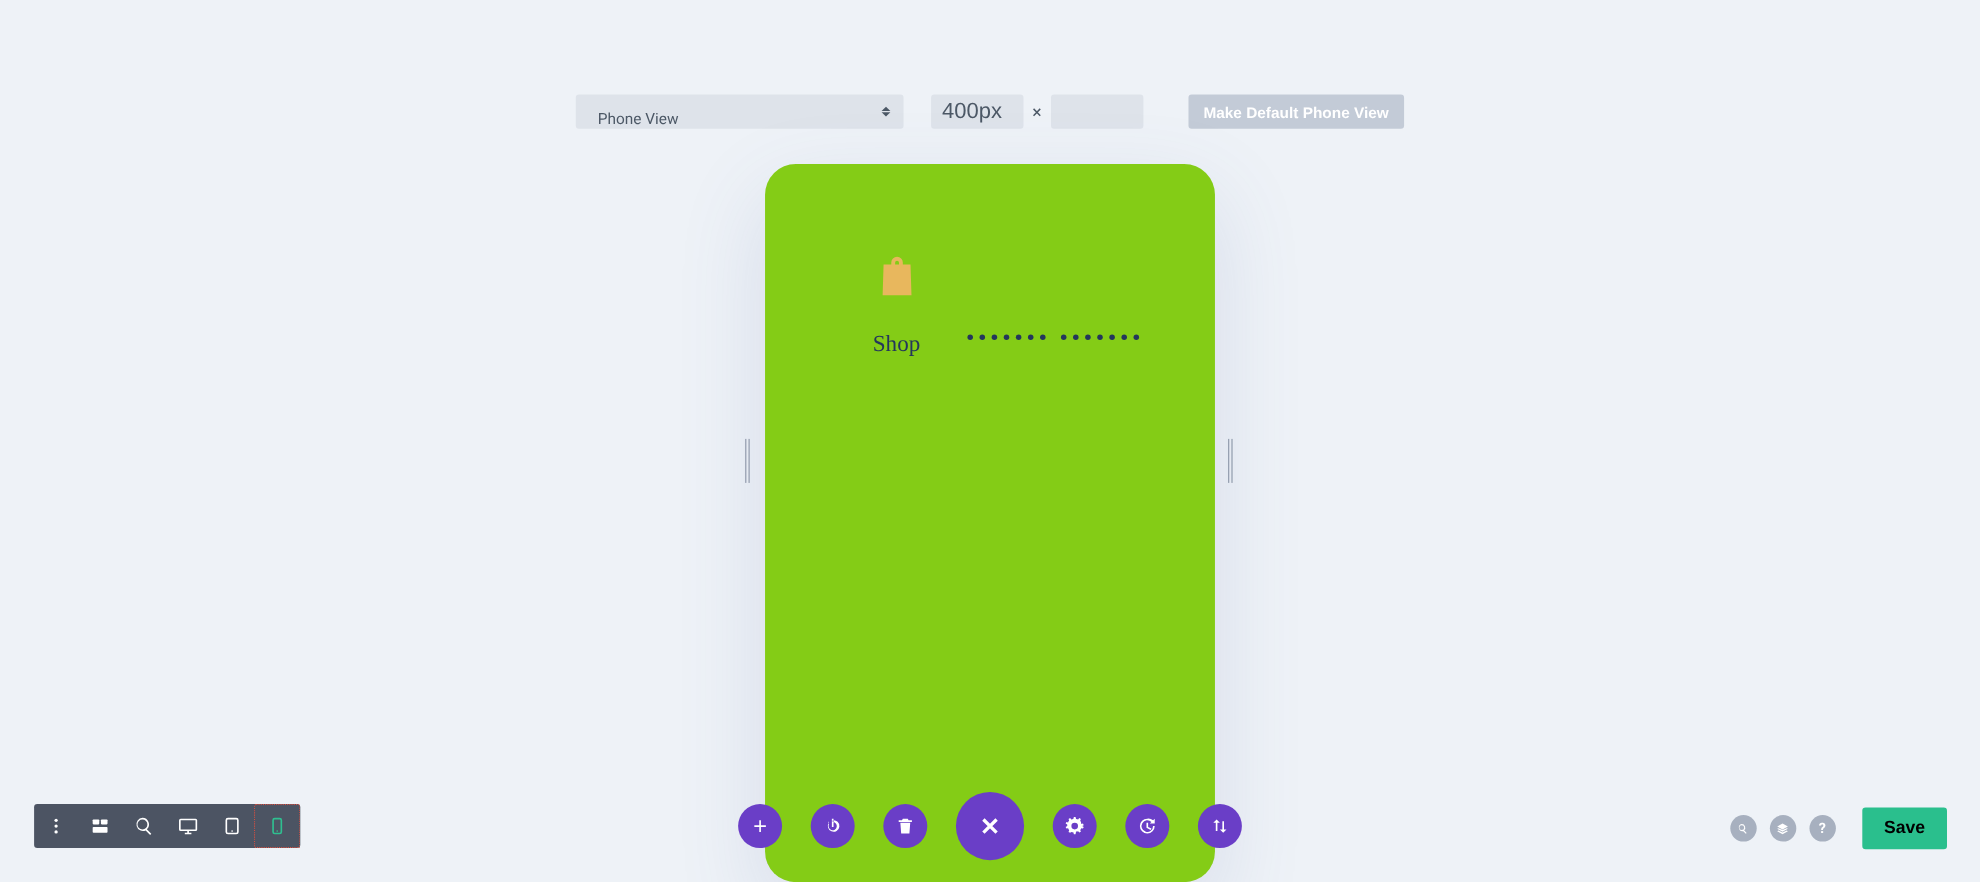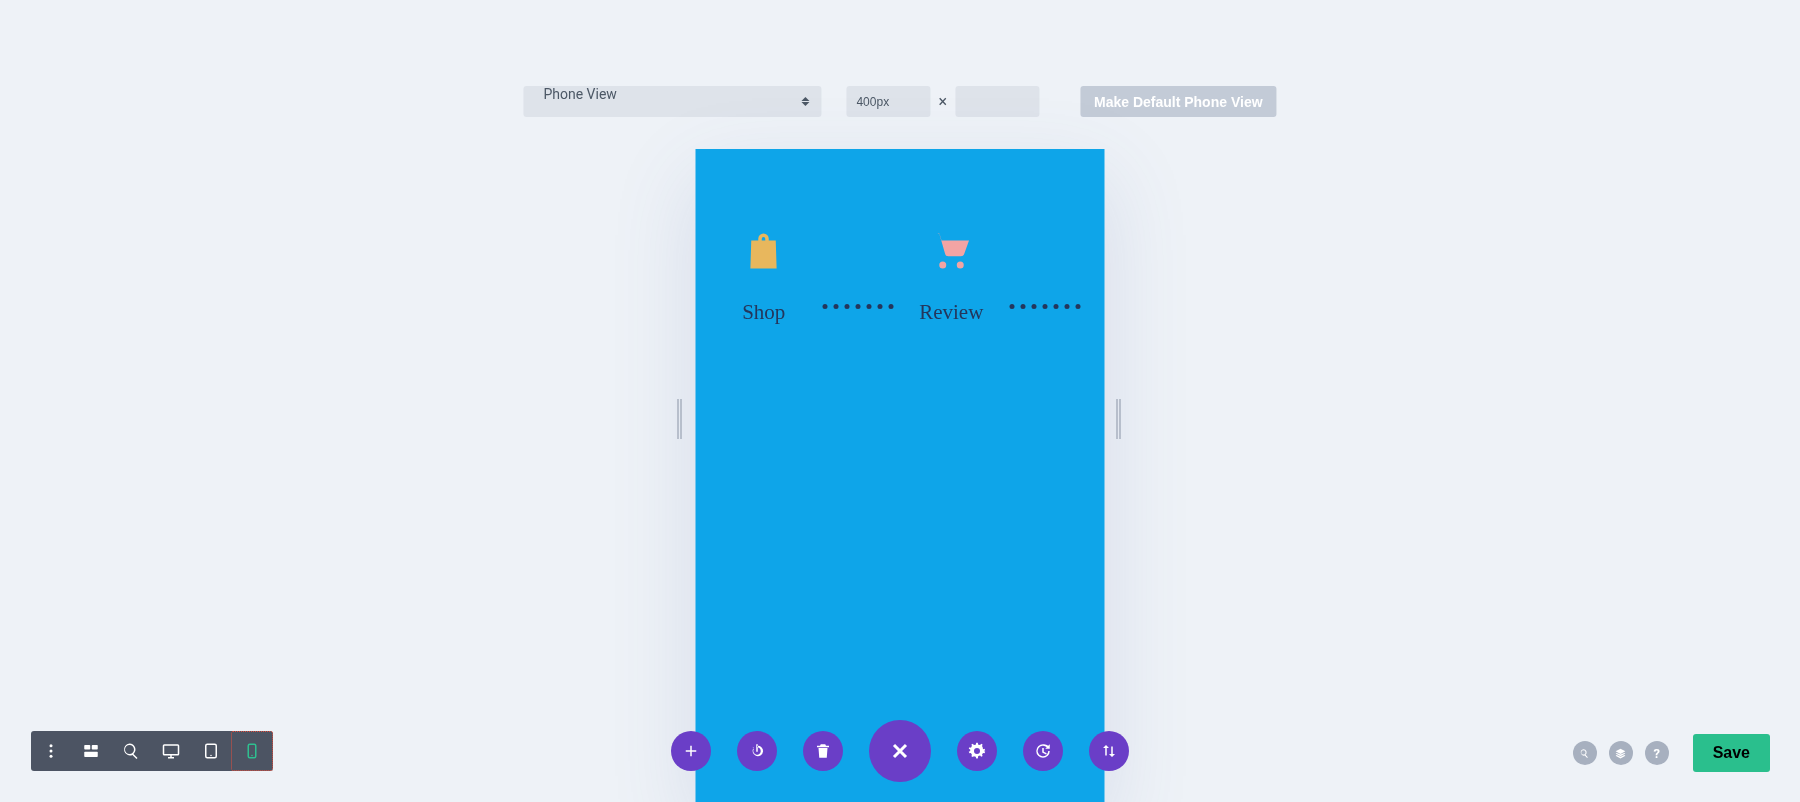--- a/index.html
+++ b/index.html
@@ -23,21 +23,21 @@
     gap: 25px;
     align-items: center;
   }
   .sel-view {
     width: 298px;
     height: 31px;
     background: #dee3ea;
     border: none;
     border-radius: 3px;
     display: flex;
-    align-items: flex-start;
+    align-items: flex-end;
     justify-content: space-between;
     padding: 0 12px 0 20px;
     font-size: 14px;
     color: #4c5866;
     cursor: pointer;
   }
   .caret-stack {
     display: flex;
     flex-direction: column;
     justify-content: center;
@@ -56,21 +56,21 @@
     display: flex;
     align-items: center;
     gap: 8px;
   }
   .dim-input {
     width: 84px;
     height: 31px;
     background: #dee3ea;
     border: none;
     border-radius: 3px;
-    font-size: 12px;
+    font-size: 20px;
     color: #4c5866;
     padding: 0 10px;
   }
   .dim-x { font-size: 16px; color: #4c5866; }
 
   .btn-default {
     height: 31px;
     padding: 0 14px;
     background: #c3cbd7;
     color: #fff;
@@ -83,22 +83,23 @@
   }
 
   
   .canvas-wrap {
     position: absolute;
     top: 149px;
     left: 50%;
     transform: translateX(-50%);
     width: 409px;
     height: 653px;
-    background: #0ea5e9;
+    background: #84cc16;
     box-shadow: 0 30px 80px rgba(78,103,158,0.15);
+    border-radius: 28px;
   }
   .handle-left, .handle-right {
     position: absolute;
     top: 250px;
     width: 6px;
     height: 40px;
     display: flex;
     gap: 2px;
   }
   .handle-left  { left: -18px; }
@@ -304,28 +305,20 @@
     <div class="dots">
       <span></span>
         <span></span>
         <span></span>
         <span></span>
         <span></span>
         <span></span>
         <span></span>
     </div>
 
-    <div class="step">
-      <span class="icon ic-cart">
-        <svg viewBox="0 0 24 24">
-            <path d="M7 18a2 2 0 100 4 2 2 0 000-4zm10 0a2 2 0 100 4 2 2 0 000-4zM2 2h3l3.2 11.2A2 2 0 0010.1 15h7.3a2 2 0 001.9-1.4L22 6H6.3L5.4 3A1.5 1.5 0 004 2H2z"></path>
-          </svg>
-      </span>
-      <span class="step-label">Review</span>
-    </div>
 
     <div class="dots">
       <span></span>
         <span></span>
         <span></span>
         <span></span>
         <span></span>
         <span></span>
         <span></span>
     </div>

